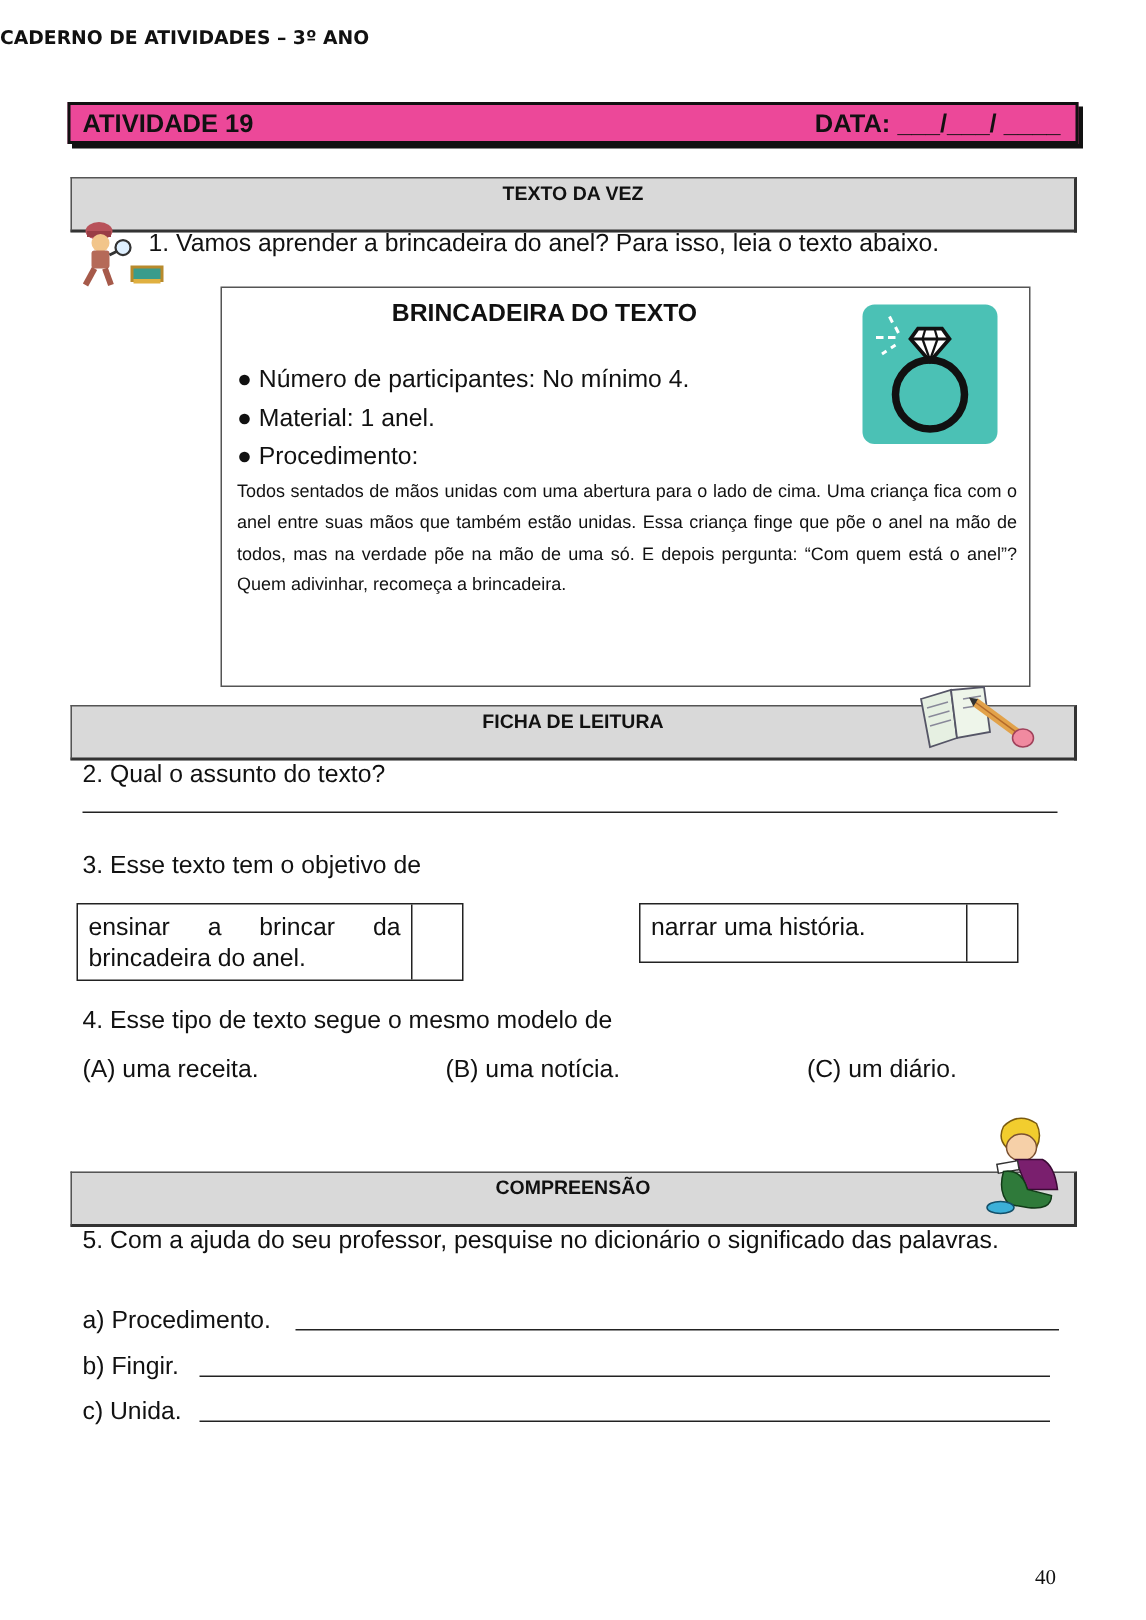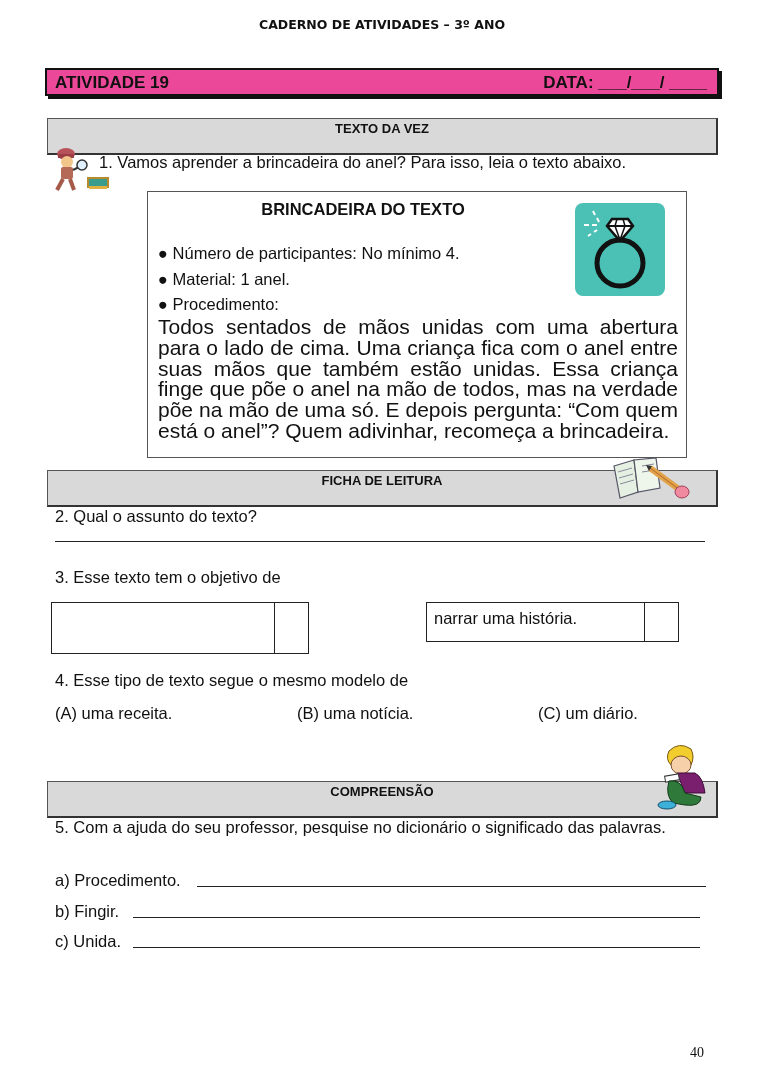--- a/index.html
+++ b/index.html
@@ -1,39 +1,39 @@
 <!DOCTYPE html>
 <html><head>
   <meta charset="utf-8">
   <style>
     * { box-sizing: border-box; margin: 0; padding: 0; }
     html, body { width: 764px; height: 1080px; background: #ffffff; overflow: hidden; }
     body { position: relative; font-family: "Liberation Sans", sans-serif; color: #111; }
     .abs { position: absolute; }
 
-    .doc-header { left: 0; width: 764px; top: 16px; text-align: center;
+    .doc-header { left: 0; width: 764px; top: 16px; text-align: left;
       font-family: "DejaVu Sans", sans-serif; font-weight: bold; font-size: 12.5px; line-height: 17px; color:#111; }
 
     .activity-bar { left: 45px; top: 68px; width: 674px; height: 28px;
       border: 2px solid #111; background: #ec4899; box-shadow: 3px 3px 0 #111; }
     .activity-bar .left { position: absolute; left: 8px; top: 3px; font-weight: bold; font-size: 17px; }
     .activity-bar .right { position: absolute; right: 10px; top: 3px; font-weight: bold; font-size: 17px; }
 
     .section-bar { left: 47px; width: 671px; height: 37px; background: #d9d9d9;
       border: 1px solid #555; border-bottom: 2px solid #333; border-right: 2px solid #333;
       text-align: center; font-weight: bold; font-size: 13px; line-height: 19px; }
 
     .q-text { font-size: 16.5px; line-height: 21px; color:#111; }
 
     .text-box { left: 147px; top: 191px; width: 540px; height: 267px;
       border: 1px solid #555; background: #fff; }
     .text-box .title { position: absolute; left: 0; width: 430px; top: 8px; text-align: center;
       font-weight: bold; font-size: 16.5px; }
     .text-box .bullet { position: absolute; left: 10px; font-size: 16.5px; }
-    .text-box .para { position: absolute; left: 10px; top: 125px; width: 520px; font-size: 21px;
+    .text-box .para { position: absolute; left: 10px; top: 125px; width: 520px; font-size: 12px;
       line-height: 20.8px; text-align: justify; }
 
     .ring-icon { left: 575px; top: 203px; width: 90px; height: 93px; background: #4bc1b5; border-radius: 8px; }
 
     .answer-line { border-bottom: 1px solid #222; height: 1px; }
 
     .opt-box { border: 1px solid #222; background: #fff; }
     .opt-box .label { position: absolute; left: 7px; top: 5px; font-size: 16.5px; line-height: 21px; text-align: justify; }
     .opt-box .check { position: absolute; right: 0; top: 0; bottom: 0; width: 34px; border-left: 1px solid #222; }
 
@@ -113,20 +113,21 @@
     <polygon points="38,9 44,10 41,15" fill="#333"></polygon>
   </svg>
 </div>
 
 <div class="abs q-text" style="left:55px; top:506px;">2. Qual o assunto do texto?</div>
 <div class="abs answer-line" style="left:55px; top:541px; width:650px;"></div>
 
 <div class="abs q-text" style="left:55px; top:567px;">3. Esse texto tem o objetivo de</div>
 
 <div class="abs opt-box" style="left:51px; top:602px; width:258px; height:52px;">
+  <div class="label" style="width:208px;">ensinar a brincar da brincadeira do anel.</div>
   <div class="check"></div>
 </div>
 
 <div class="abs opt-box" style="left:426px; top:602px; width:253px; height:40px;">
   <div class="label">narrar uma história.</div>
   <div class="check"></div>
 </div>
 
 <div class="abs q-text" style="left:55px; top:670px;">4. Esse tipo de texto segue o mesmo modelo de</div>
 <div class="abs q-text" style="left:55px; top:703px;">(A) uma receita.</div>

